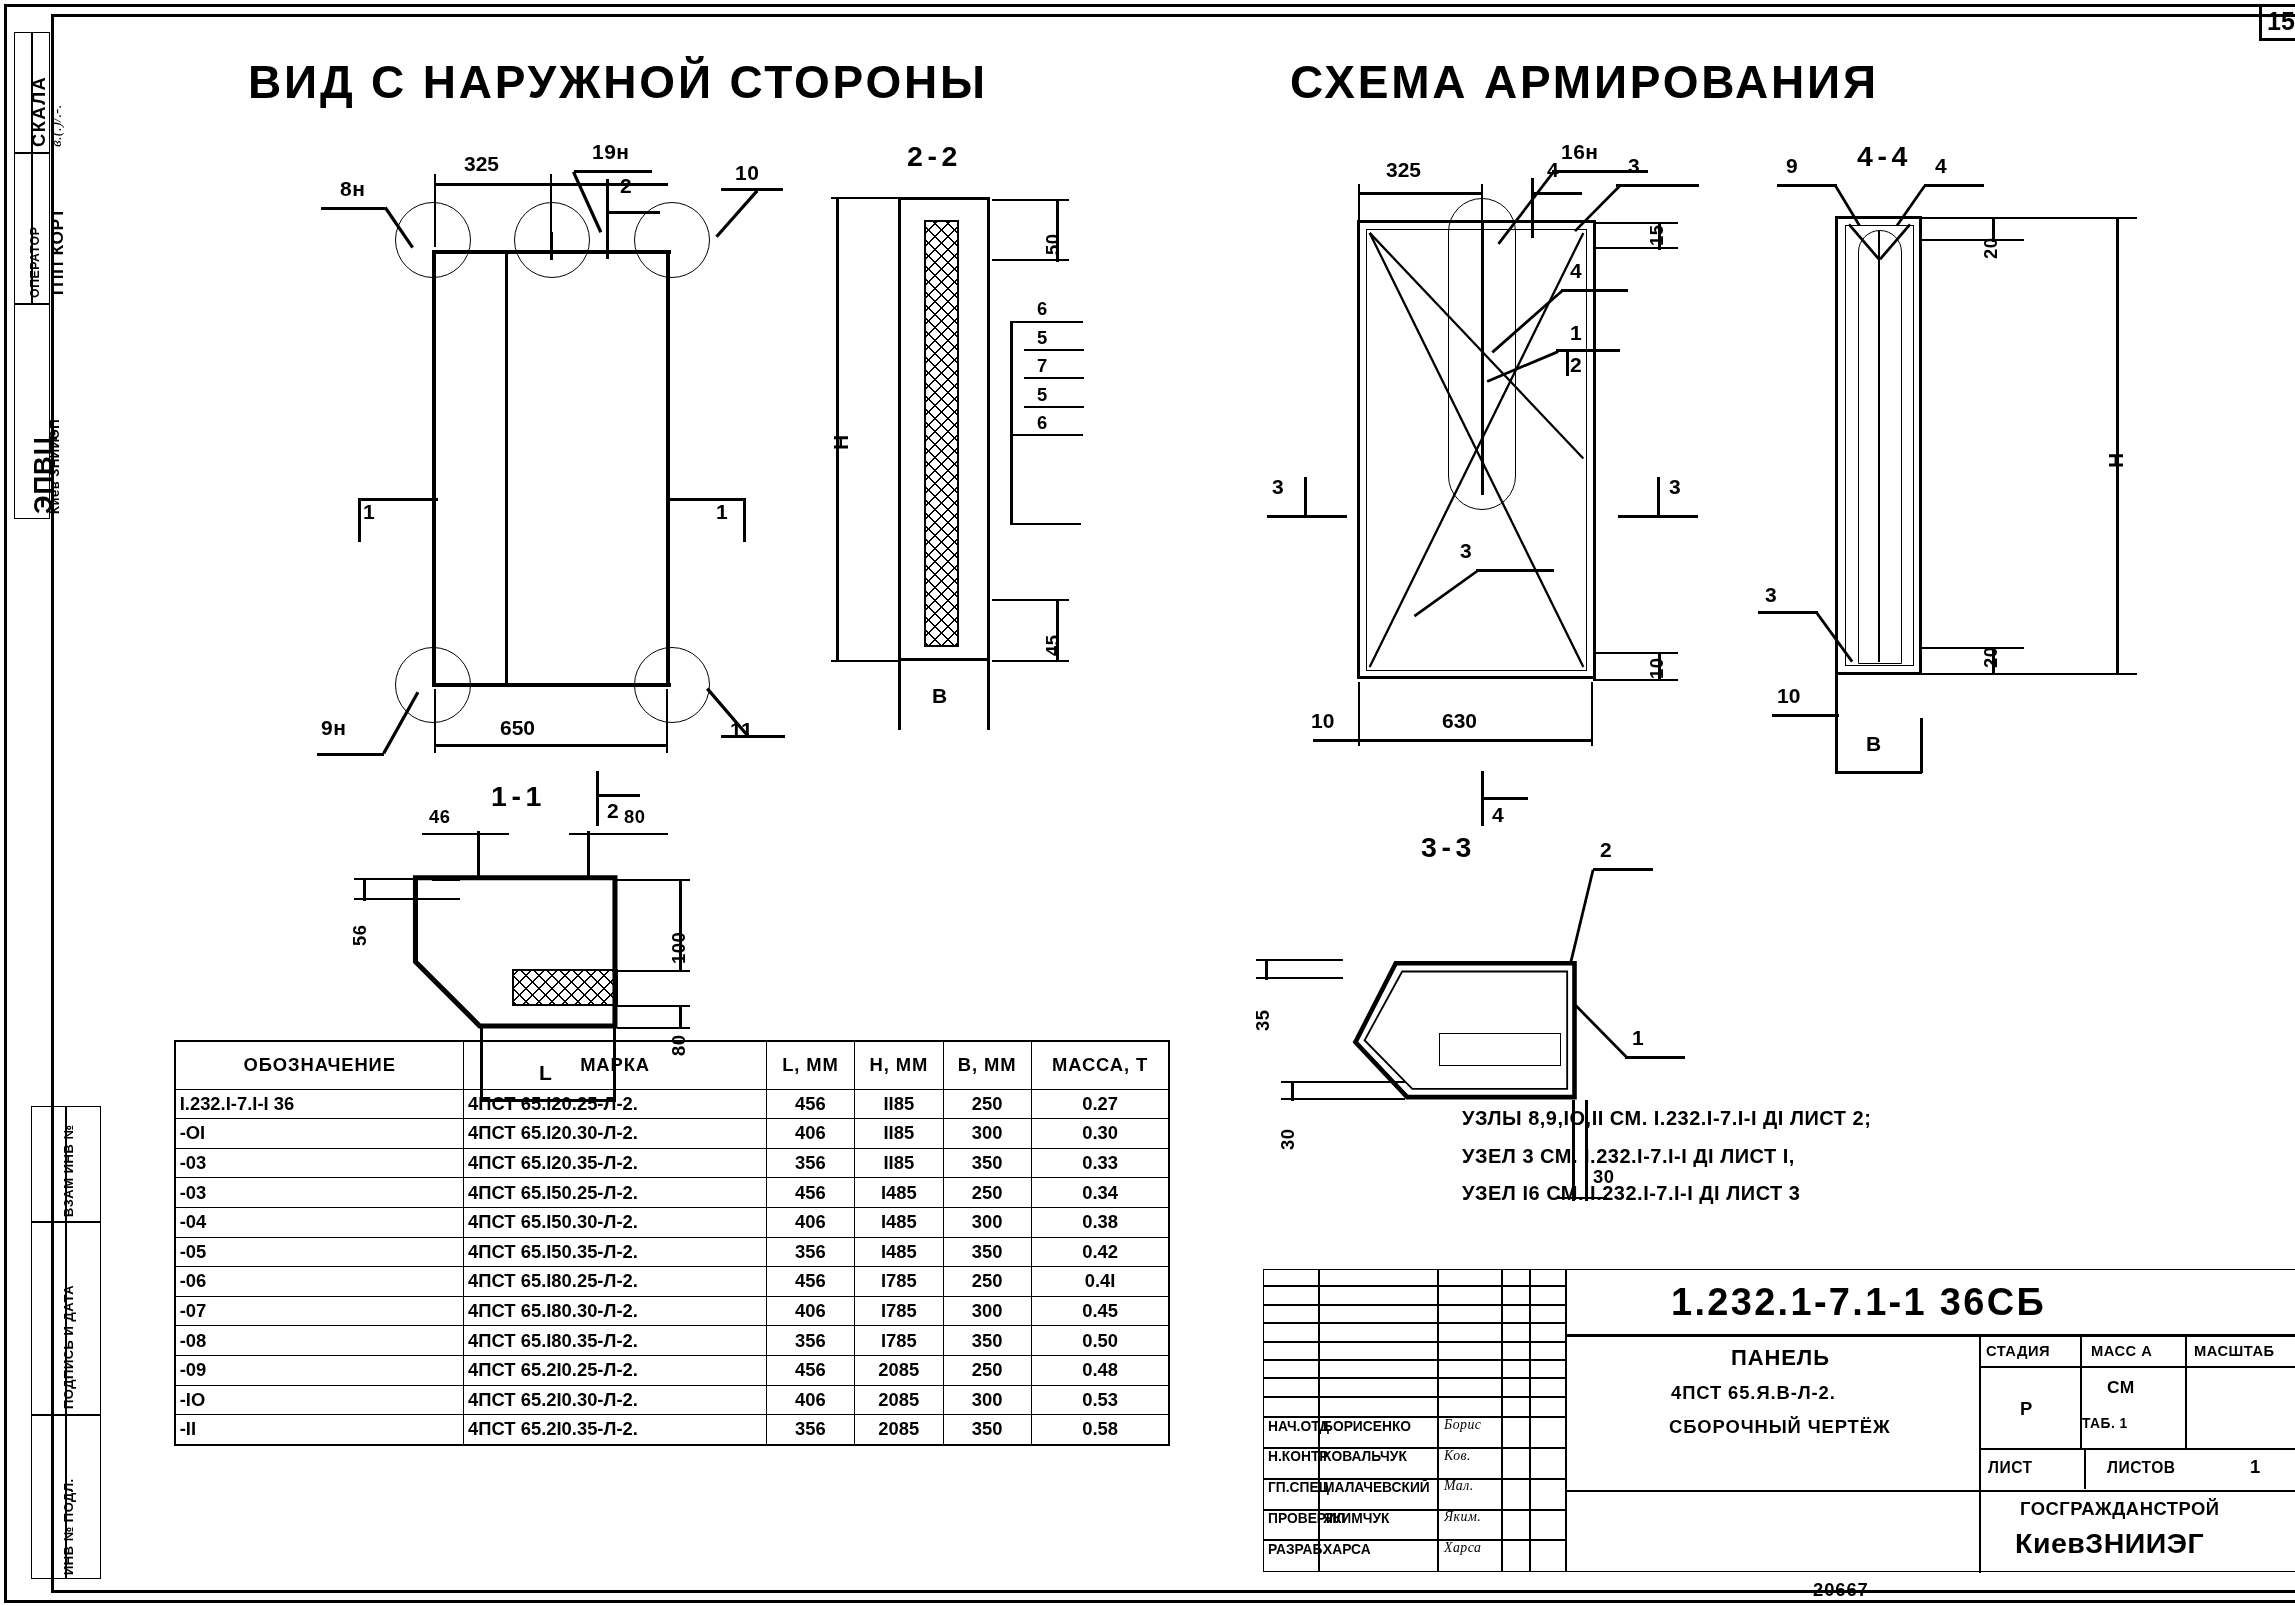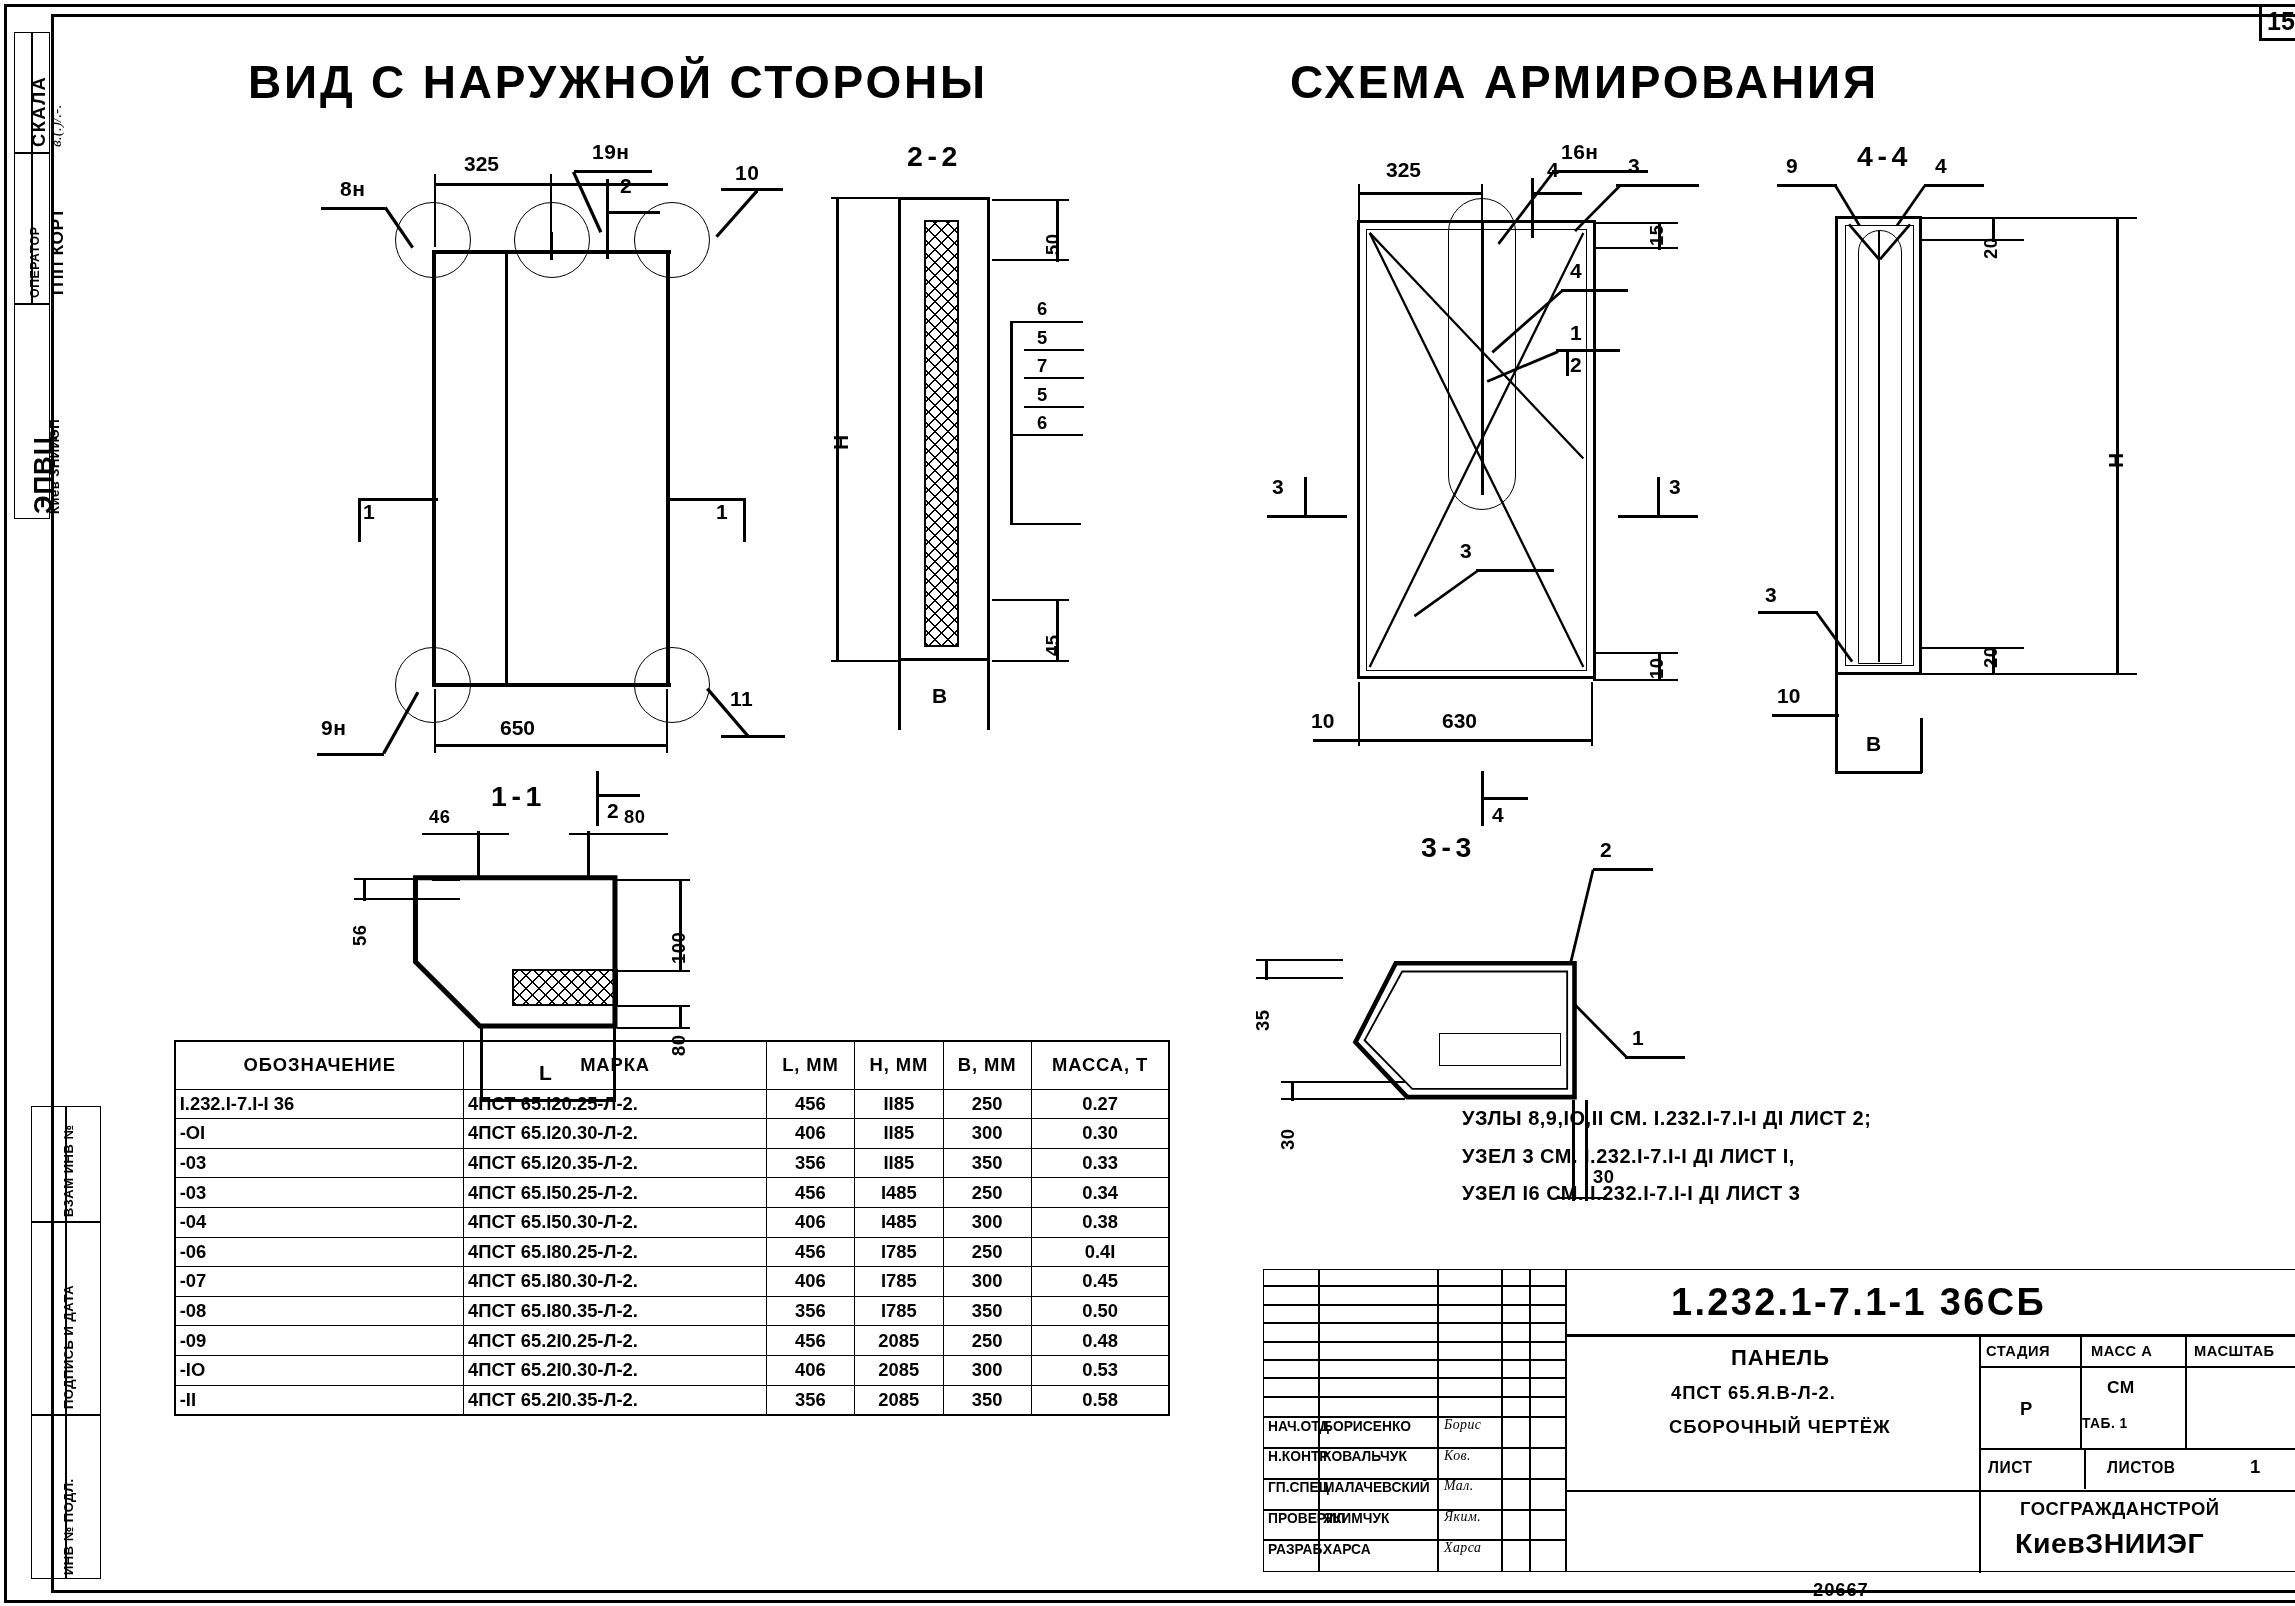--- a/index.html
+++ b/index.html
@@ -131,21 +131,21 @@
   <div class="ln" style="left:317px;top:753px;width:67px;height:2.8px;"></div>
   <svg class="abs" style="left:317px;top:684px;width:106px;height:73px;" viewBox="0 0 230 160" width="106" height="73">
     <line x1="145" y1="152" x2="220" y2="18" stroke="#000" stroke-width="7"></line>
   </svg>
   <div class="txt lab" style="left:321px;top:716px;">9н</div>
 
   <div class="ln" style="left:721px;top:735px;width:64px;height:2.8px;"></div>
   <svg class="abs" style="left:675px;top:684px;width:83px;height:60px;" viewBox="0 0 180 130" width="83" height="60">
     <line x1="70" y1="10" x2="160" y2="115" stroke="#000" stroke-width="7"></line>
   </svg>
-  <div class="txt lab" style="left:730px;top:687px;">11</div>
+  <div class="txt lab" style="left:730px;top:718px;">11</div>
 
   <div class="ln" style="left:606px;top:179px;width:3.2px;height:80px;"></div>
   <div class="ln" style="left:609px;top:211px;width:51px;height:3.2px;"></div>
   <div class="txt lab" style="left:620px;top:174px;">2</div>
 
   <div class="ln" style="left:358px;top:498px;width:80px;height:3.2px;"></div>
   <div class="ln" style="left:358px;top:501px;width:3.2px;height:41px;"></div>
   <div class="txt lab" style="left:363px;top:500px;">1</div>
 
   <div class="ln" style="left:666px;top:498px;width:80px;height:3.2px;"></div>
@@ -447,20 +447,28 @@
           <td class="c-n">250</td>
           <td class="c-m">0.34</td>
         </tr>
         <tr>
           <td class="c-desig">-04</td>
           <td class="c-mark">4ПСТ 65.I50.30-Л-2.</td>
           <td class="c-n">406</td>
           <td class="c-n">I485</td>
           <td class="c-n">300</td>
           <td class="c-m">0.38</td>
+        </tr>
+        <tr>
+          <td class="c-desig">-05</td>
+          <td class="c-mark">4ПСТ 65.I50.35-Л-2.</td>
+          <td class="c-n">356</td>
+          <td class="c-n">I485</td>
+          <td class="c-n">350</td>
+          <td class="c-m">0.42</td>
         </tr>
         <tr>
           <td class="c-desig">-06</td>
           <td class="c-mark">4ПСТ 65.I80.25-Л-2.</td>
           <td class="c-n">456</td>
           <td class="c-n">I785</td>
           <td class="c-n">250</td>
           <td class="c-m">0.4I</td>
         </tr>
         <tr>

